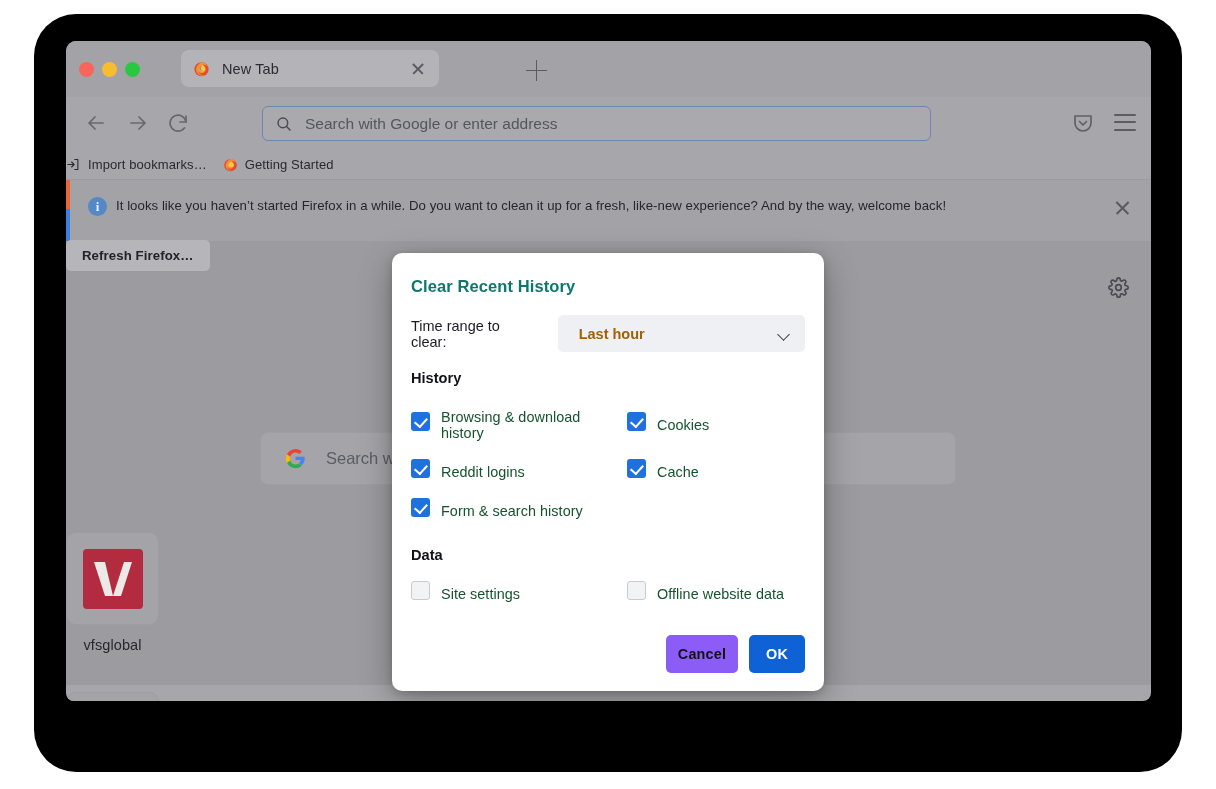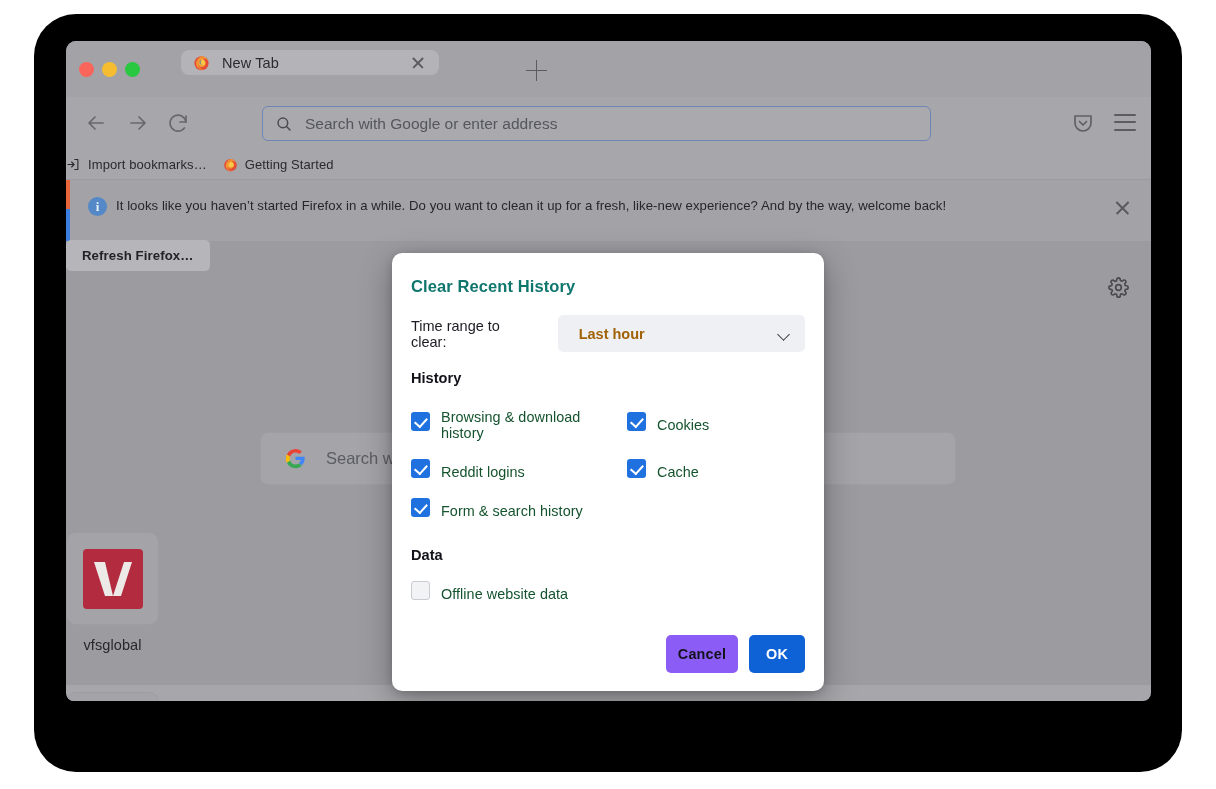--- a/index.html
+++ b/index.html
@@ -39,21 +39,21 @@
     position: absolute; left: 13px; top: 21px;
     display: flex; gap: 8px;
   }
   .light { width: 15px; height: 15px; border-radius: 50%; }
   .light.red    { background: #f9655b; }
   .light.yellow { background: #f6bd30; }
   .light.green  { background: #2ac840; }
 
   #tab-item {
     position: absolute; left: 115px; top: 9px;
-    width: 258px; height: 25px;
+    width: 258px; height: 37px;
     background: #b4b4b8;
     border-radius: 8px;
     display: flex; align-items: center;
     padding: 0 12px;
   }
   .tab-favicon { width: 17px; height: 17px; flex: 0 0 17px; position: relative; }
   .tab-title {
     flex: 1; margin-left: 12px;
     font-size: 14.5px; color: #2b2b31; letter-spacing: .1px;
   }
@@ -538,20 +538,24 @@
       </div>
       <div></div>
     </div>
   </div>
 
   <div id="data-section">
     <div class="section-heading">Data</div>
     <div class="check-grid">
       <div class="check-item">
         <span class="checkbox unchecked"></span>
+        <span class="check-label">Site settings</span>
+      </div>
+      <div class="check-item">
+        <span class="checkbox unchecked"></span>
         <span class="check-label">Offline website data</span>
       </div>
     </div>
   </div>
 
   <div id="dialog-buttons">
     <button class="dlg-btn" id="cancel-button">Cancel</button>
     <button class="dlg-btn" id="ok-button">OK</button>
   </div>
 </div>

